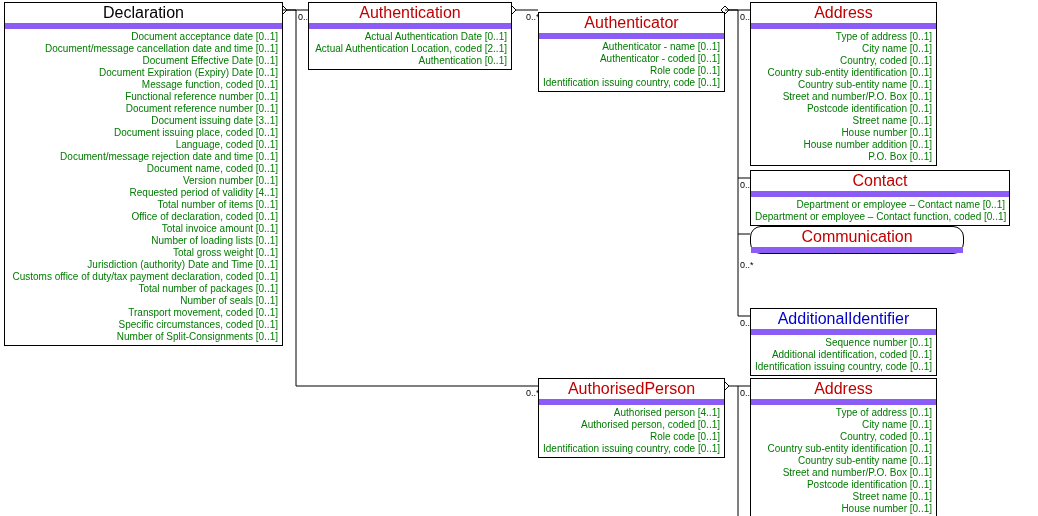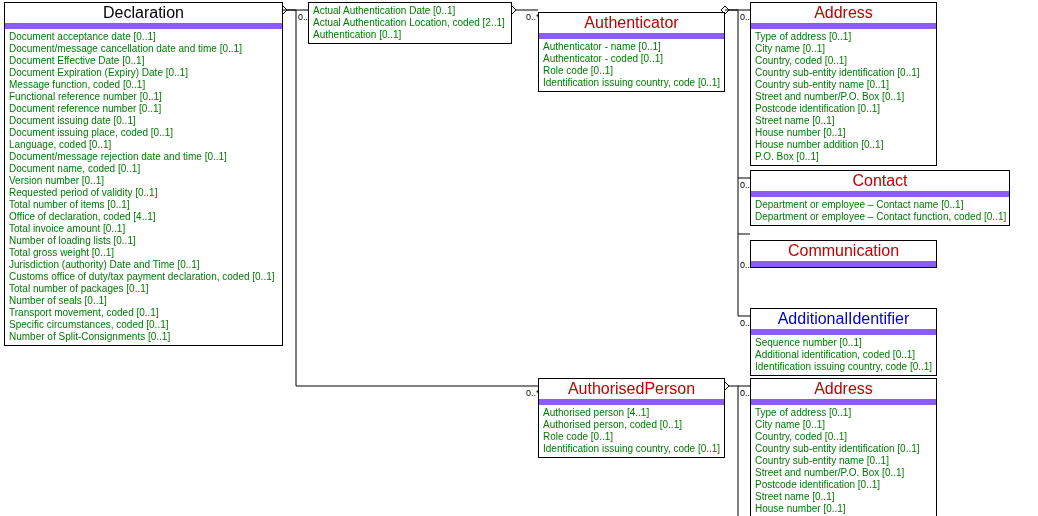--- a/index.html
+++ b/index.html
@@ -24,20 +24,21 @@
     text-align: center;
     padding: 1px 4px;
     font-size: 16px;
     white-space: nowrap;
   }
   .hdr-black { color: #000; }
   .hdr-red { color: #c00000; }
   .hdr-blue { color: #0000cc; }
   .entity-body {
     padding: 2px 4px;
+    text-align: right;
   }
   .attr {
     color: #007a00;
     font-size: 10px;
     line-height: 12px;
     white-space: nowrap;
   }
   svg.connectors {
     position: absolute;
     left: 0; top: 0;
@@ -96,43 +97,44 @@
 <div class="entity" style="left:4px; top:2px; width:279px;">
   <div class="entity-header hdr-black">Declaration</div>
   <div class="entity-body" id="body-declaration">
       <div class="attr">Document acceptance date [0..1]</div>
       <div class="attr">Document/message cancellation date and time [0..1]</div>
       <div class="attr">Document Effective Date [0..1]</div>
       <div class="attr">Document Expiration (Expiry) Date [0..1]</div>
       <div class="attr">Message function, coded [0..1]</div>
       <div class="attr">Functional reference number [0..1]</div>
       <div class="attr">Document reference number [0..1]</div>
-      <div class="attr">Document issuing date [0..1]</div>
+      <div class="attr">Document issuing date [3..1]</div>
       <div class="attr">Document issuing place, coded [0..1]</div>
       <div class="attr">Language, coded [0..1]</div>
       <div class="attr">Document/message rejection date and time [0..1]</div>
       <div class="attr">Document name, coded [0..1]</div>
       <div class="attr">Version number [0..1]</div>
-      <div class="attr">Requested period of validity [0..1]</div>
+      <div class="attr">Requested period of validity [4..1]</div>
       <div class="attr">Total number of items [0..1]</div>
-      <div class="attr">Office of declaration, coded [4..1]</div>
+      <div class="attr">Office of declaration, coded [0..1]</div>
       <div class="attr">Total invoice amount [0..1]</div>
       <div class="attr">Number of loading lists [0..1]</div>
       <div class="attr">Total gross weight [0..1]</div>
       <div class="attr">Jurisdiction (authority) Date and Time [0..1]</div>
       <div class="attr">Customs office of duty/tax payment declaration, coded [0..1]</div>
       <div class="attr">Total number of packages [0..1]</div>
       <div class="attr">Number of seals [0..1]</div>
       <div class="attr">Transport movement, coded [0..1]</div>
       <div class="attr">Specific circumstances, coded [0..1]</div>
       <div class="attr">Number of Split-Consignments [0..1]</div>
     </div>
 </div>
 
 <div class="entity" style="left:308px; top:2px; width:204px;">
+  <div class="entity-header hdr-red">Authentication</div>
   <div class="entity-body" id="body-authentication">
       <div class="attr">Actual Authentication Date [0..1]</div>
       <div class="attr">Actual Authentication Location, coded [2..1]</div>
       <div class="attr">Authentication [0..1]</div>
     </div>
 </div>
 
 <div class="entity" style="left:538px; top:12px; width:187px;">
   <div class="entity-header hdr-red">Authenticator</div>
   <div class="entity-body" id="body-authenticator">
@@ -161,21 +163,21 @@
 </div>
 
 <div class="entity" style="left:750px; top:170px; width:260px;">
   <div class="entity-header hdr-red">Contact</div>
   <div class="entity-body" id="body-contact">
       <div class="attr">Department or employee – Contact name [0..1]</div>
       <div class="attr">Department or employee – Contact function, coded [0..1]</div>
     </div>
 </div>
 
-<div class="entity" style="left:750px; top:240px; width:187px;">
+<div class="entity" style="left:750px; top:226px; width:214px;border-radius:11px;">
   <div class="entity-header hdr-red">Communication</div>
 </div>
 
 <div class="entity" style="left:750px; top:308px; width:187px;">
   <div class="entity-header hdr-blue">AdditionalIdentifier</div>
   <div class="entity-body" id="body-additionalIdentifier">
       <div class="attr">Sequence number [0..1]</div>
       <div class="attr">Additional identification, coded [0..1]</div>
       <div class="attr">Identification issuing country, code [0..1]</div>
     </div>

